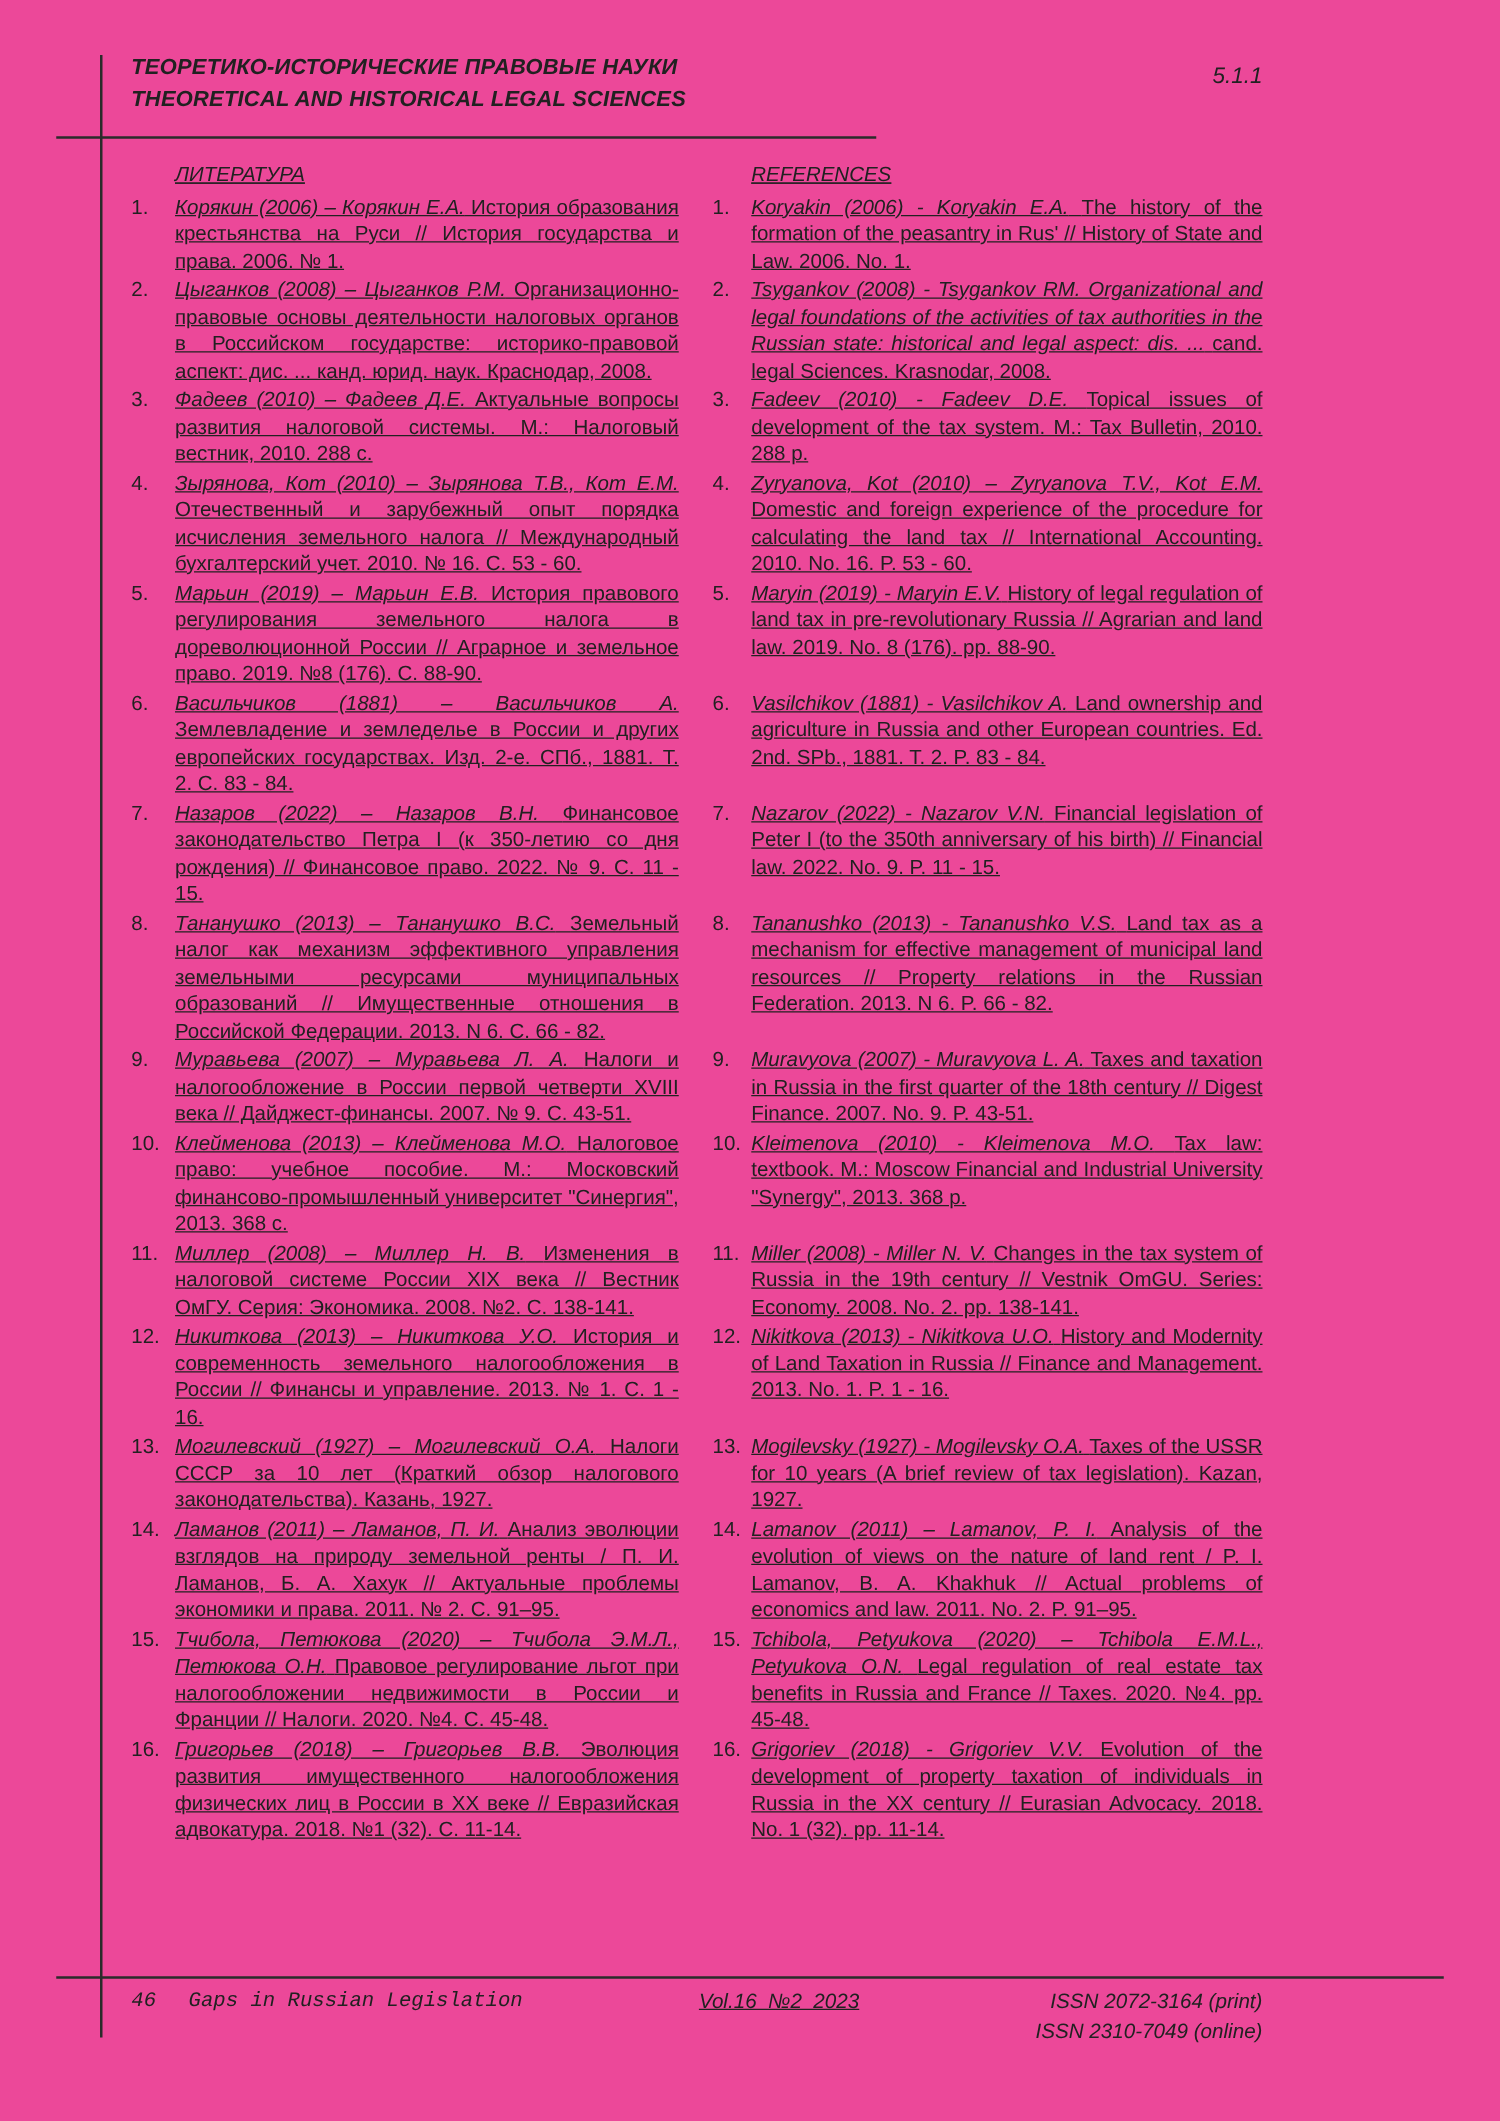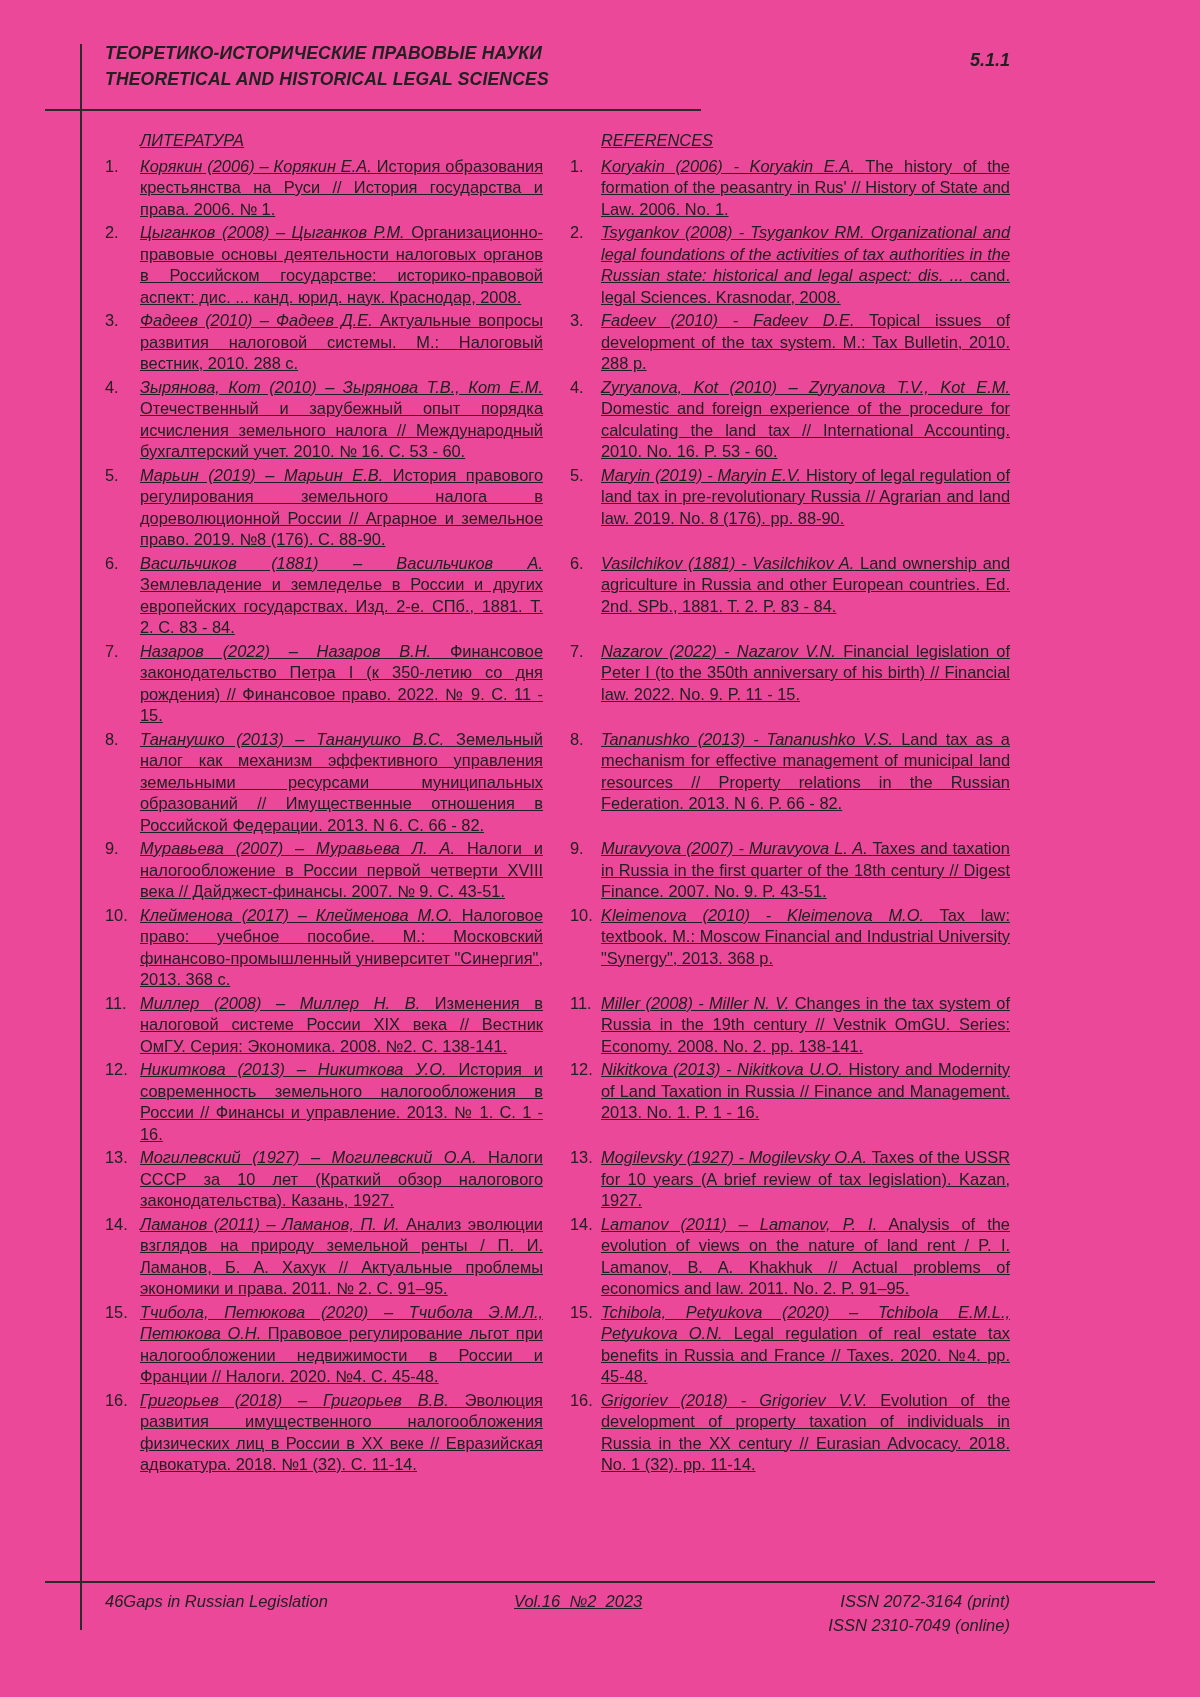--- a/index.html
+++ b/index.html
@@ -37,21 +37,21 @@
     font-weight: 700;
     font-style: italic;
     line-height: 26px;
     letter-spacing: 0.2px;
   }
   .section-number {
     position: absolute;
     right: 0;
     top: 10px;
     font-size: 18px;
-    font-weight: 700;
+    font-weight: 400;
     font-style: italic;
   }
   .header-rule {
     position: absolute;
     left: 45px;
     top: 109px;
     width: 656px;
     height: 2px;
     background: #2b2b2b;
   }
@@ -119,20 +119,22 @@
     width: 905px;
     display: flex;
     justify-content: space-between;
     align-items: flex-start;
     font-size: 16.5px;
     font-style: italic;
     line-height: 24px;
   }
   .footer-left {
     display: flex;
+    gap: 26px;
+    font-family: Liberation Mono, monospace;
   }
   .volume-info {
     white-space: pre;
     text-decoration: underline;
   }
   .issn-block {
     text-align: right;
   }
 </style>
 </head>
@@ -190,21 +192,21 @@
         </div>
         <div class="row">
           <div class="ref ru" lang="ru"><span class="ref-num">8.</span><span class="lead">Тананушко (2013) – Тананушко В.С.</span> <span>Земельный налог как механизм эффективного управления земельными ресурсами муниципальных образований // Имущественные отношения в Российской Федерации. 2013. N 6. С. 66 - 82.</span></div>
           <div class="ref en" lang="en"><span class="ref-num">8.</span><span class="lead">Tananushko (2013) - Tananushko V.S.</span> <span>Land tax as a mechanism for effective management of municipal land resources // Property relations in the Russian Federation. 2013. N 6. P. 66 - 82.</span></div>
         </div>
         <div class="row">
           <div class="ref ru" lang="ru"><span class="ref-num">9.</span><span class="lead">Муравьева (2007) – Муравьева Л. А.</span> <span>Налоги и налогообложение в России первой четверти XVIII века // Дайджест-финансы. 2007. № 9. С. 43-51.</span></div>
           <div class="ref en" lang="en"><span class="ref-num">9.</span><span class="lead">Muravyova (2007) - Muravyova L. A.</span> <span>Taxes and taxation in Russia in the first quarter of the 18th century // Digest Finance. 2007. No. 9. P. 43-51.</span></div>
         </div>
         <div class="row">
-          <div class="ref ru" lang="ru"><span class="ref-num">10.</span><span class="lead">Клейменова (2017) – Клейменова М.О.</span> <span>Налоговое право: учебное пособие. М.: Московский финансово-промышленный университет "Синергия", 2013. 368 с.</span></div>
+          <div class="ref ru" lang="ru"><span class="ref-num">10.</span><span class="lead">Клейменова (2013) – Клейменова М.О.</span> <span>Налоговое право: учебное пособие. М.: Московский финансово-промышленный университет "Синергия", 2013. 368 с.</span></div>
           <div class="ref en" lang="en"><span class="ref-num">10.</span><span class="lead">Kleimenova (2010) - Kleimenova M.O.</span> <span>Tax law: textbook. M.: Moscow Financial and Industrial University "Synergy", 2013. 368 p.</span></div>
         </div>
         <div class="row">
           <div class="ref ru" lang="ru"><span class="ref-num">11.</span><span class="lead">Миллер (2008) – Миллер Н. В.</span> <span>Изменения в налоговой системе России XIX века // Вестник ОмГУ. Серия: Экономика. 2008. №2. С. 138-141.</span></div>
           <div class="ref en" lang="en"><span class="ref-num">11.</span><span class="lead">Miller (2008) - Miller N. V.</span> <span>Changes in the tax system of Russia in the 19th century // Vestnik OmGU. Series: Economy. 2008. No. 2. pp. 138-141.</span></div>
         </div>
         <div class="row">
           <div class="ref ru" lang="ru"><span class="ref-num">12.</span><span class="lead">Никиткова (2013) – Никиткова У.О.</span> <span>История и современность земельного налогообложения в России // Финансы и управление. 2013. № 1. С. 1 - 16.</span></div>
           <div class="ref en" lang="en"><span class="ref-num">12.</span><span class="lead">Nikitkova (2013) - Nikitkova U.O.</span> <span>History and Modernity of Land Taxation in Russia // Finance and Management. 2013. No. 1. P. 1 - 16.</span></div>
         </div>

